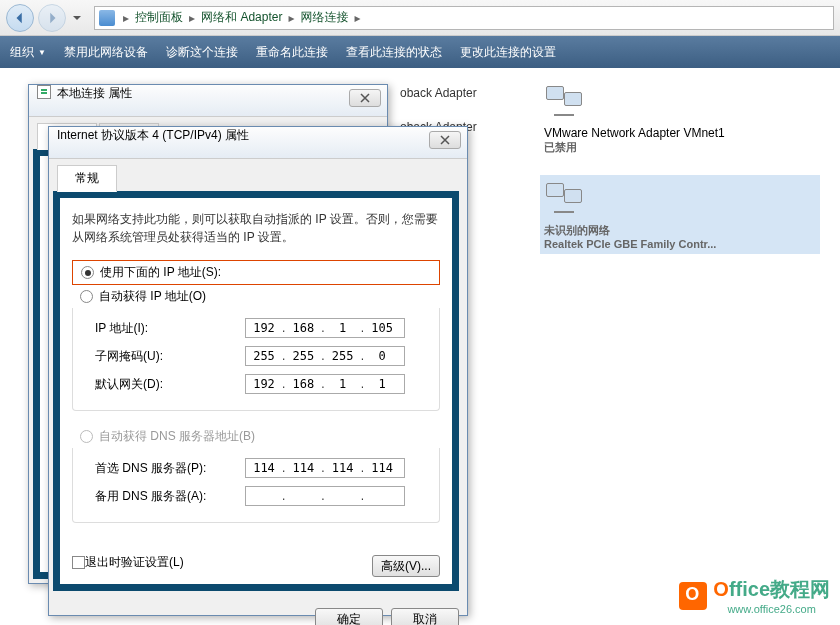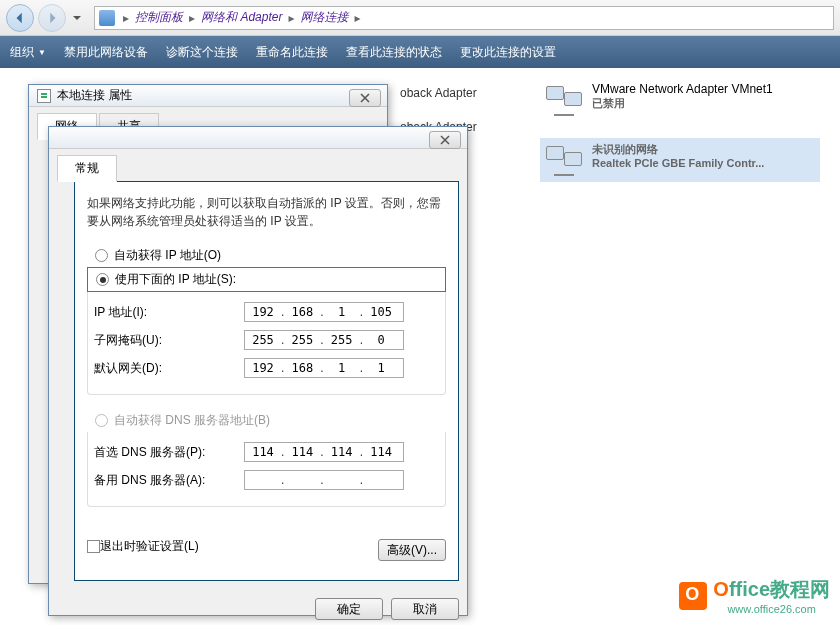--- a/index.html
+++ b/index.html
@@ -7,68 +7,68 @@
     
     
     .navbar { height: 36px; background: linear-gradient(#f7f7f7, #e8e8e8); border-bottom: 1px solid #ccc; display: flex; align-items: center; padding: 0 6px; gap: 4px; }
     .nav-btn { width: 28px; height: 28px; border-radius: 50%; background: linear-gradient(#e0ecf7, #c5dbf0); border: 1px solid #9bb8d3; display: flex; align-items: center; justify-content: center; cursor: pointer; }
     .nav-btn.fwd { opacity: 0.5; }
     .nav-btn svg { width: 14px; height: 14px; fill: #3a6ea5; }
     .nav-dd { width: 14px; height: 18px; display:flex; align-items:center; justify-content:center; cursor:pointer; }
     .nav-dd svg { width:8px; height:8px; fill:#555; }
     .addrbar { flex: 1; height: 24px; background: #fff; border: 1px solid #b5b5b5; margin-left: 6px; display: flex; align-items: center; padding: 0 4px; font-size: 12px; color: #333; }
     .cp-icon { width:16px; height:16px; background: linear-gradient(#8ab8e6, #4a8cd0); border-radius: 2px; margin-right: 4px; }
-    .crumb { padding: 0 2px; color: #4c1d95; font-style: italic; }
+    .crumb { padding: 0 2px; color: #14532d; }
     .crumb-sep { color: #666; padding: 0 4px; }
     
     
     .toolbar { height: 32px; background: linear-gradient(#5a7ca0, #3c5e82); display: flex; align-items: center; padding: 0 10px; gap: 18px; font-size: 12px; color: #fff; }
     .tb-item { display:flex; align-items:center; gap:4px; cursor:pointer; }
     .tb-item .dd { font-size: 8px; }
     
     
     .main { position: relative; height: calc(100% - 68px); background: #fff; }
     
     
     .adapters { position: absolute; right: 20px; top: 10px; width: 280px; }
-    .adapter { display: flex; gap: 8px; margin-bottom: 16px; padding: 4px; font-size: 12px; }
+    .adapter { display: flex; gap: 8px; margin-bottom: 16px; padding: 4px; font-size: 12px; flex-direction: column; }
     .adapter.sel { background: #d5e5f5; }
     .adapter-icon { width: 40px; height: 36px; flex-shrink:0; position:relative; }
     .adapter-icon .mon { width:18px; height:14px; background:#d0e0f0; border:1px solid #888; border-radius:2px; position:absolute; }
     .adapter-icon .mon.m1 { left:2px; top:4px; }
     .adapter-icon .mon.m2 { right:2px; top:10px; }
     .adapter-icon .cable { position:absolute; bottom:2px; left:10px; width:20px; height:2px; background:#888; }
     .adapter-name { font-weight: normal; color: #000; }
     .adapter-sub { color: #666; font-size: 11px; font-weight: bold; }
     .adapter-partial { position:absolute; left: 400px; top: 46px; font-size:12px; color:#333; }
     
     
     .dialog { position: absolute; background: #f0f0f0; border: 1px solid #6a8bb0; box-shadow: 2px 2px 8px rgba(0,0,0,0.3); }
     .dlg1 { left: 28px; top: 16px; width: 360px; height: 500px; z-index: 1; }
     .dlg2 { left: 48px; top: 58px; width: 420px; height: 490px; z-index: 2; }
-    .titlebar { height: 22px; background: linear-gradient(#fdfdfd, #e5ecf4); border-bottom: 1px solid #ccc; display: flex; align-items: center; padding: 0 8px; font-size: 12px; position:relative; }
+    .titlebar { height: 32px; background: linear-gradient(#fdfdfd, #e5ecf4); border-bottom: 1px solid #ccc; display: flex; align-items: flex-start; padding: 0 8px; font-size: 12px; position:relative; }
     .title-icon { width:14px; height:14px; background:#fff; border:1px solid #888; margin-right:6px; position:relative; }
     .title-icon::after { content:''; position:absolute; width:6px; height:2px; background:#3a6; top:3px; left:3px; box-shadow: 0 3px 0 #3a6; }
     .close-btn { position:absolute; right:6px; top:4px; width:32px; height:18px; background: linear-gradient(#f5f5f5, #ddd); border:1px solid #aaa; border-radius:3px; display:flex; align-items:center; justify-content:center; cursor:pointer; }
     .close-btn svg { width:10px; height:10px; }
     
     .tab-strip { display: flex; padding: 6px 8px 0 8px; gap: 2px; font-size: 12px; }
     .tab { padding: 4px 17px; background: #f0f0f0; border: 1px solid #ccc; border-bottom: none; cursor:pointer; }
     .tab.active { background: #fff; border-bottom: 1px solid #fff; position:relative; z-index:1; }
-    .tab-content { background:#fff; border:1px solid #0c4a6e; margin: 0 8px 8px 25px; padding: 12px; font-size:12px; position:relative; top:-1px; }
+    .tab-content { background:#fff; border:7px solid #0c4a6e; margin: 0 8px 8px 4px; padding: 12px; font-size:12px; position:relative; top:-1px; }
     
     .desc { font-size: 12px; color: #333; line-height: 1.5; margin-bottom: 14px; }
     .radio-line { display:flex; align-items:center; gap:6px; padding: 3px 8px; font-size:12px; }
     .radio-line.disabled { color:#999; }
     .radio { width:13px; height:13px; border-radius:50%; border:1px solid #888; background:#fff; display:flex; align-items:center; justify-content:center; flex-shrink:0; cursor:pointer; }
     .radio.disabled { border-color:#bbb; }
     .radio.checked::after { content:''; width:6px; height:6px; background:#333; border-radius:50%; }
     .red-box { border: 1px solid #d40; }
     
-    .field-grp { border:1px solid #ddd; border-top:none; padding: 6px 10px 12px 6px; margin-bottom: 14px; border-radius: 0 0 4px 4px; }
+    .field-grp { border:1px solid #ddd; border-top:none; padding: 6px 10px 12px 22px; margin-bottom: 14px; border-radius: 0 0 4px 4px; }
     .field-row { display:flex; align-items:center; padding: 4px 0; font-size:12px; }
     .field-label { width: 150px; }
     .ip-input { display:flex; align-items:center; border:1px solid #aaa; background:#fff; height:20px; width:160px; font-family: monospace; font-size:12px; }
     .ip-seg { width:36px; text-align:center; border:none; outline:none; font-size:12px; font-family:inherit; }
     .ip-dot { color:#333; }
     
     .check-row { display:flex; align-items:center; margin-top: 10px; font-size:12px; }
     .checkbox { width:13px; height:13px; border:1px solid #888; background:#fff; cursor:pointer; }
     
     .btn-row { display:flex; justify-content:flex-end; gap:8px; padding: 8px; }
@@ -170,39 +170,40 @@
       <div class="tab active">网络</div>
       <div class="tab">共享</div>
     </div>
     <div class="tab-content" style="height:430px">
       <div>连接时使用:</div>
     </div>
   </div>
 
   <div class="dialog dlg2">
     <div class="titlebar">
+      <span>Internet 协议版本 4 (TCP/IPv4) 属性</span>
       <div class="close-btn">
         <svg viewBox="0 0 10 10">
             <path d="M1 1 L9 9 M9 1 L1 9" stroke="#555" stroke-width="1.5" fill="none"></path>
           </svg>
       </div>
     </div>
     <div class="tab-strip">
       <div class="tab active">常规</div>
     </div>
     <div class="tab-content" style="height:400px; display:flex; flex-direction:column;">
       <div class="desc">如果网络支持此功能，则可以获取自动指派的 IP 设置。否则，您需要从网络系统管理员处获得适当的 IP 设置。</div>
 
+      <div class="radio-line red-box">
+        <div class="radio checked"></div>
+        <span>使用下面的 IP 地址(S):</span>
+      </div>
       <div class="radio-line">
         <div class="radio"></div>
         <span>自动获得 IP 地址(O)</span>
-      </div>
-      <div class="radio-line red-box">
-        <div class="radio checked"></div>
-        <span>使用下面的 IP 地址(S):</span>
       </div>
       <div class="field-grp">
         <div class="field-row">
           <span class="field-label">IP 地址(I):</span>
           <div class="ip-input">
             <input class="ip-seg" value="192" style="">
               <span class="ip-dot">.</span>
             <input class="ip-seg" value="168" style="">
               <span class="ip-dot">.</span>
             <input class="ip-seg" value="1" style="">

